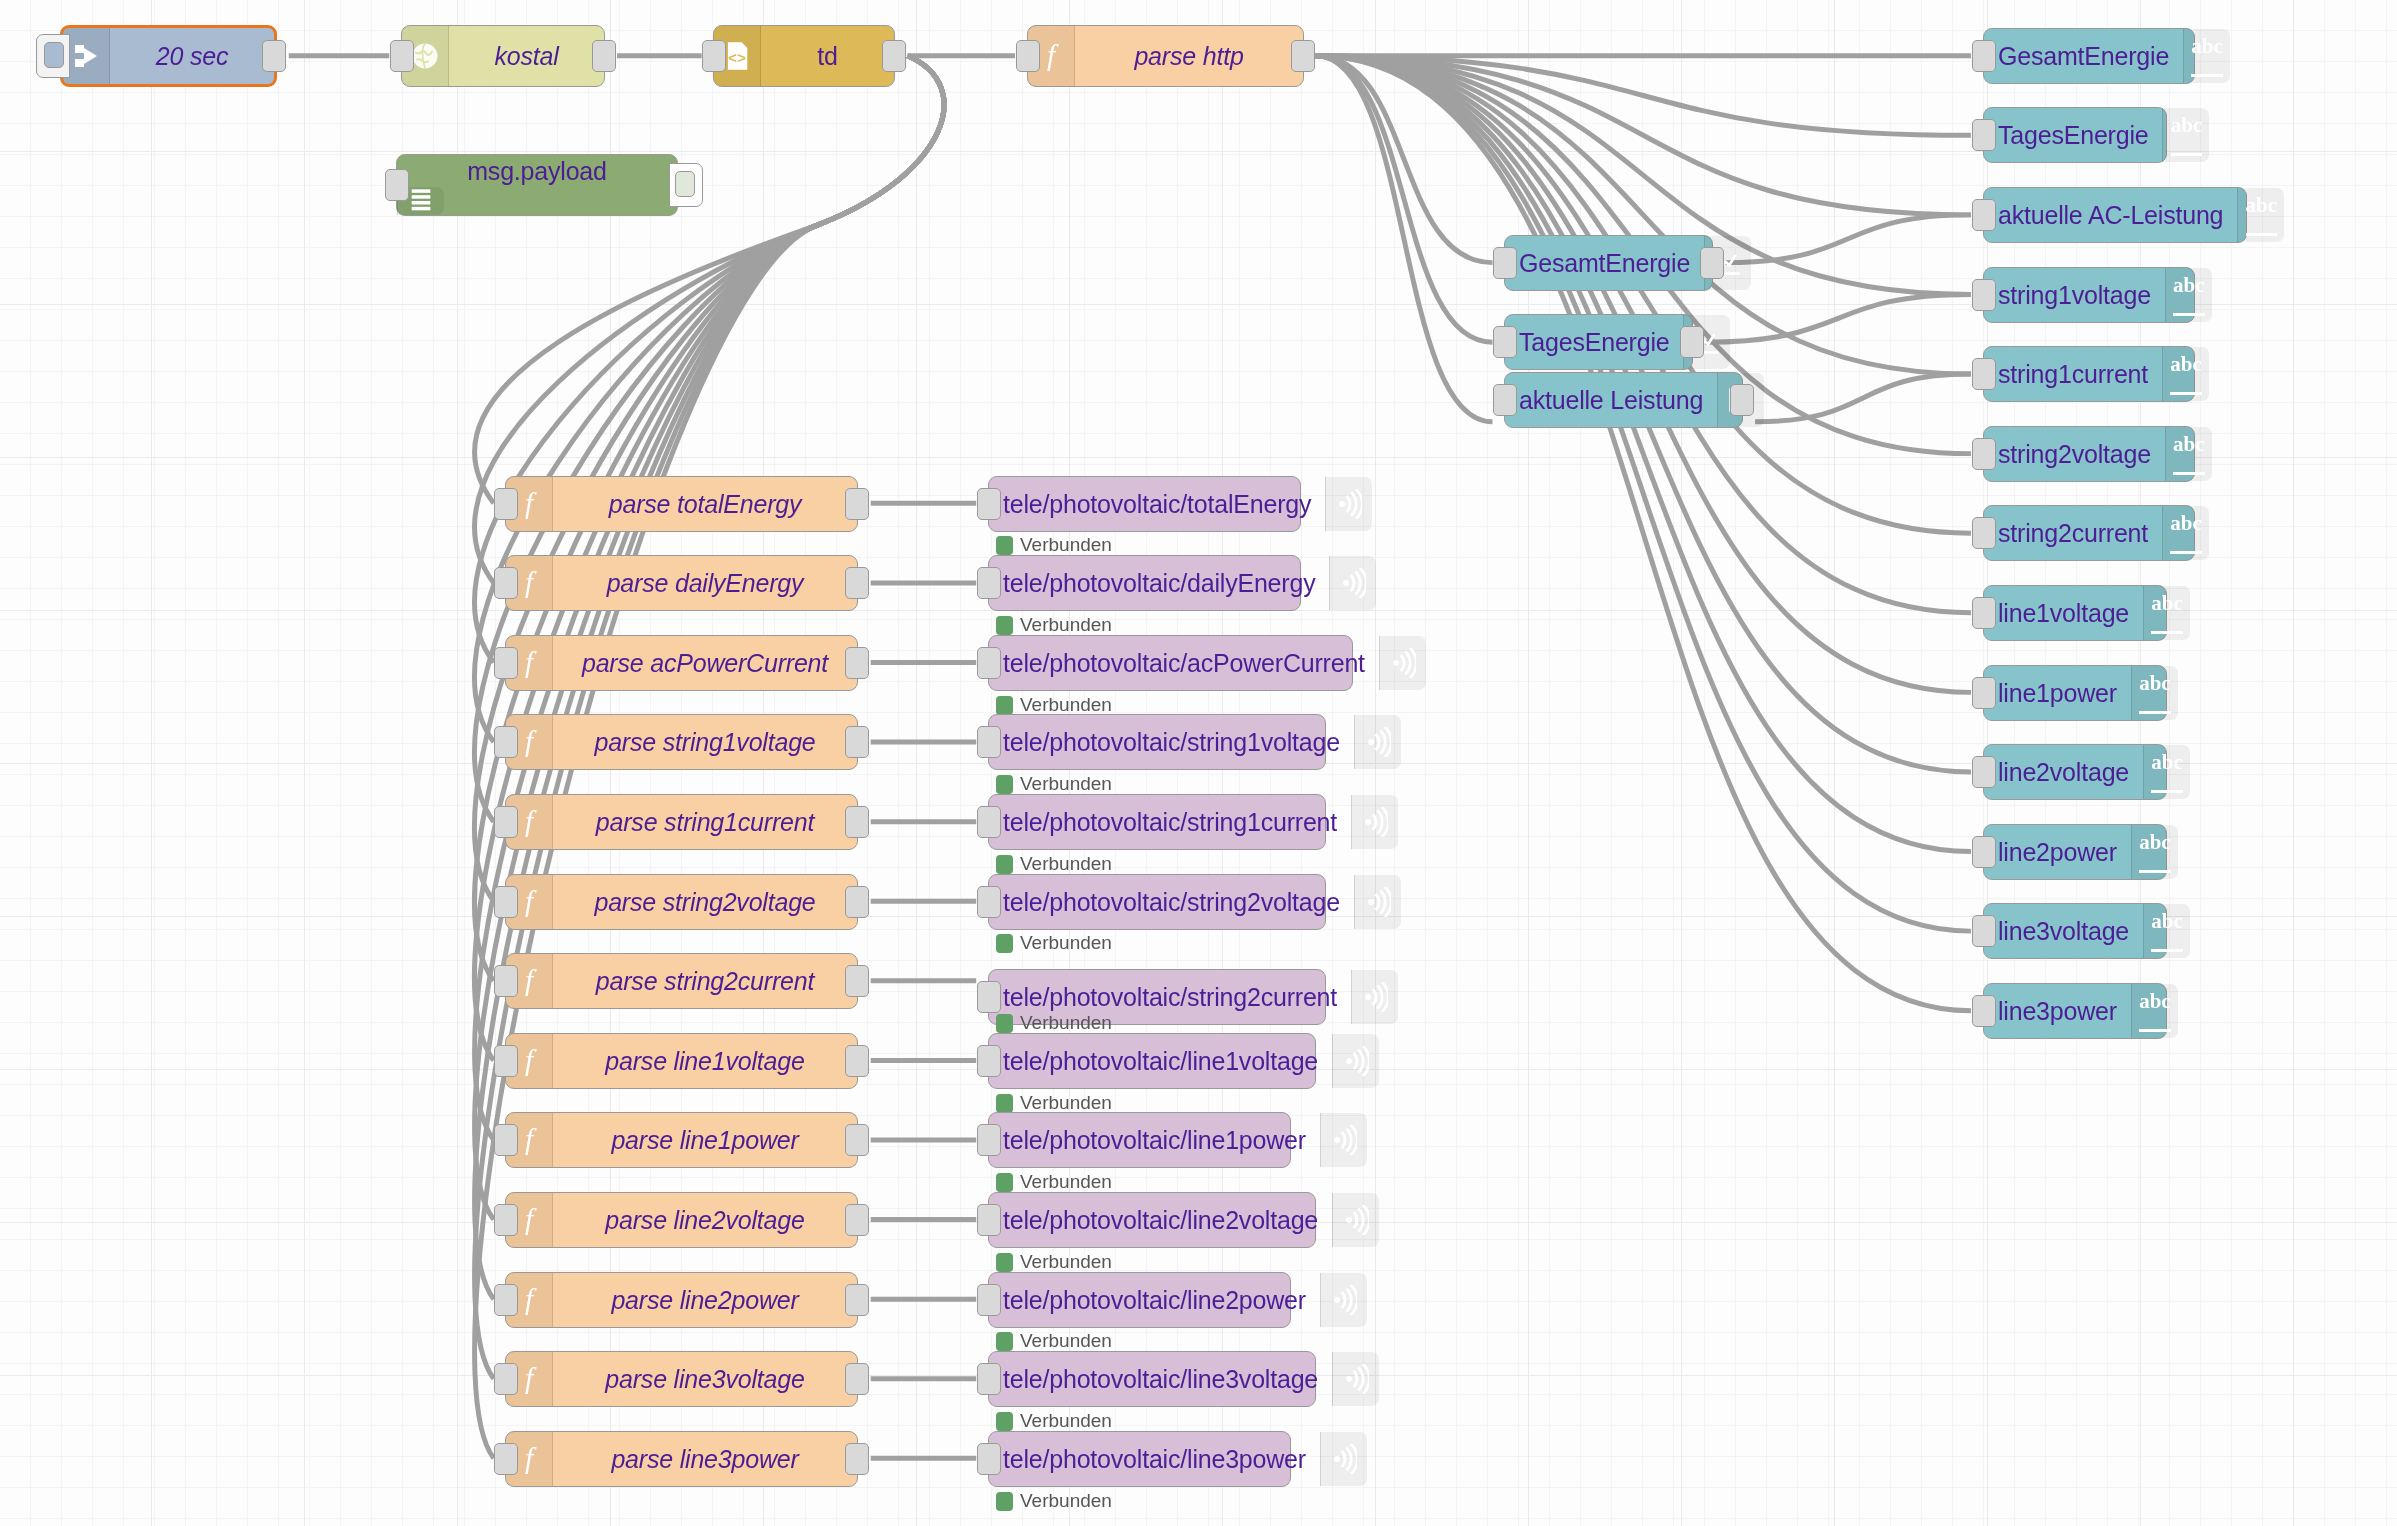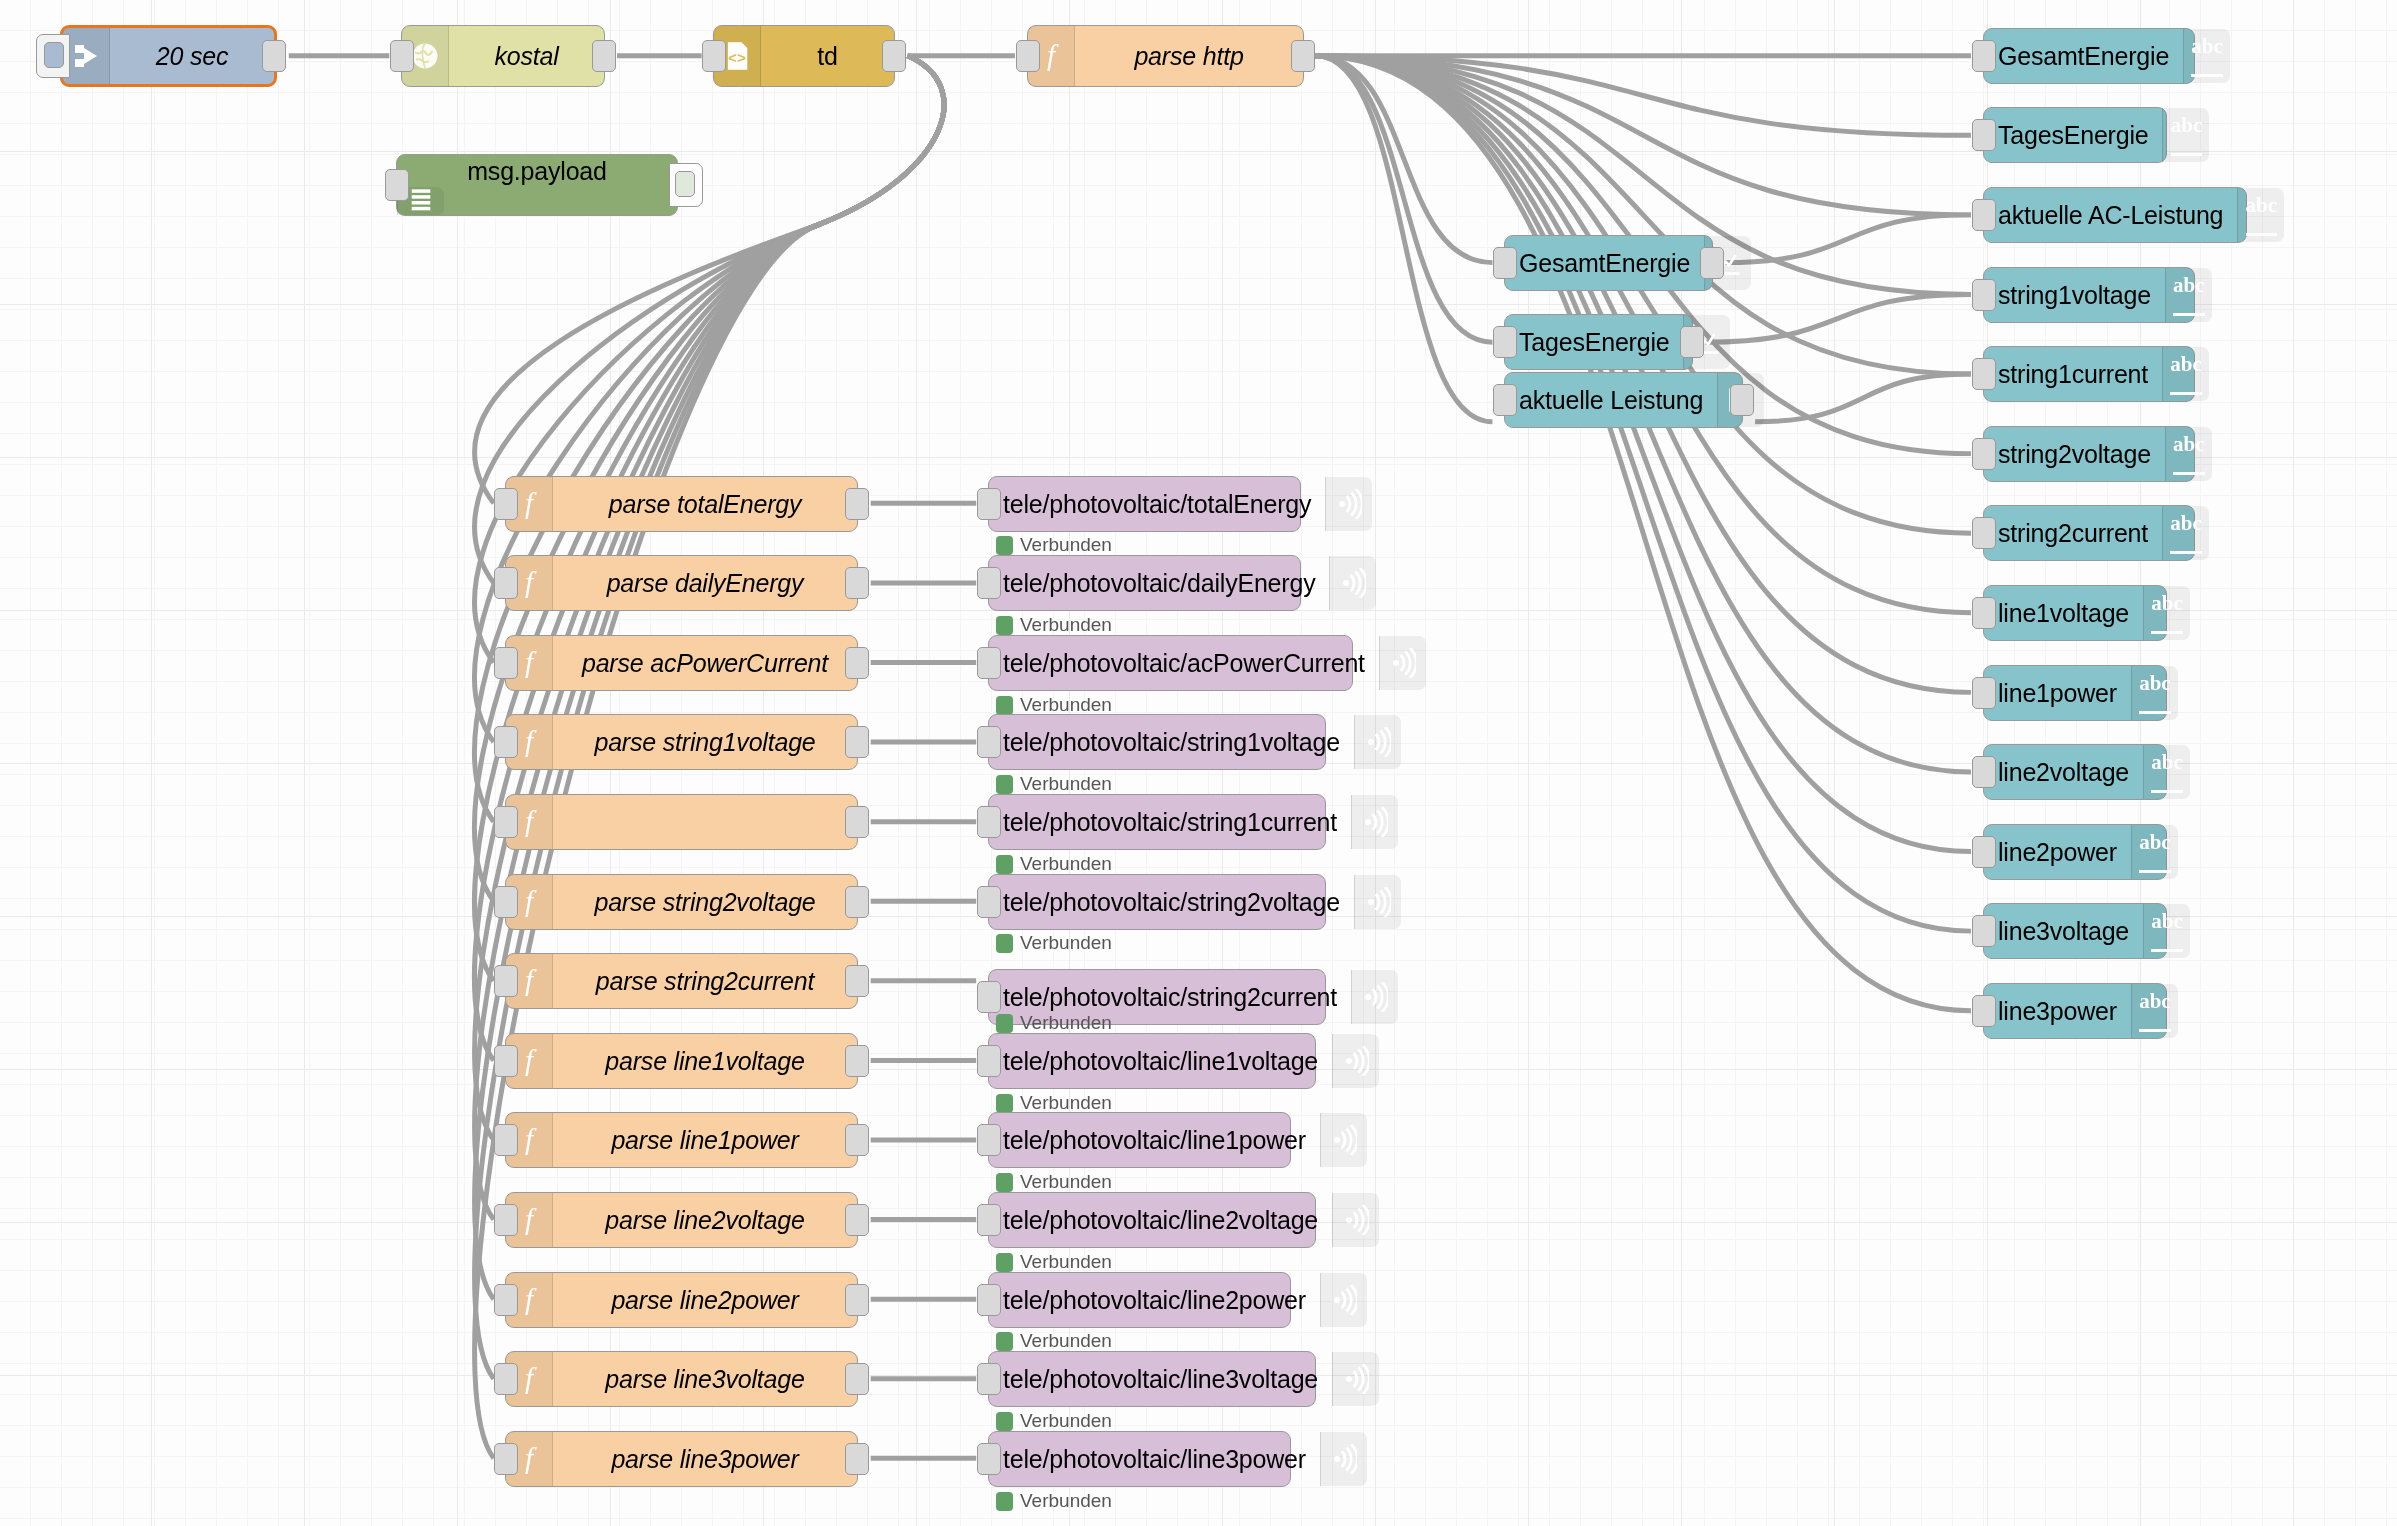--- a/index.html
+++ b/index.html
@@ -62,21 +62,21 @@
     border-left: 1px solid rgba(0,0,0,0.12);
     width: 46px;
   }
   .node .label {
     flex: 1 1 auto;
     display: flex;
     align-items: center;
     justify-content: center;
     padding: 0 14px;
     font-size: 25px;
-    color: #000000;
+    color: #4c1d95;
     white-space: nowrap;
     letter-spacing: -0.2px;
   }
   .node .label.ital {
     font-style: italic;
   }
   
   .port {
     position: absolute;
     width: 22px;
@@ -349,20 +349,21 @@
         <div class="label ital">parse string1voltage</div>
         <div class="port in"></div>
         <div class="port out"></div>
       </div>
       <div class="node n-function" style="left: 505px; top: 794px; width: 353px; height: 56px;">
         <div class="icon-box left">
     <svg class="gly" width="26" height="34" viewBox="0 0 20 30">
       <text x="10" y="23" font-size="26" fill="#ffffff" text-anchor="middle" font-family="Liberation Serif, serif" font-style="italic">f</text>
     </svg>
         </div>
+        <div class="label ital">parse string1current</div>
         <div class="port in"></div>
         <div class="port out"></div>
       </div>
       <div class="node n-function" style="left: 505px; top: 874px; width: 353px; height: 56px;">
         <div class="icon-box left">
     <svg class="gly" width="26" height="34" viewBox="0 0 20 30">
       <text x="10" y="23" font-size="26" fill="#ffffff" text-anchor="middle" font-family="Liberation Serif, serif" font-style="italic">f</text>
     </svg>
         </div>
         <div class="label ital">parse string2voltage</div>

